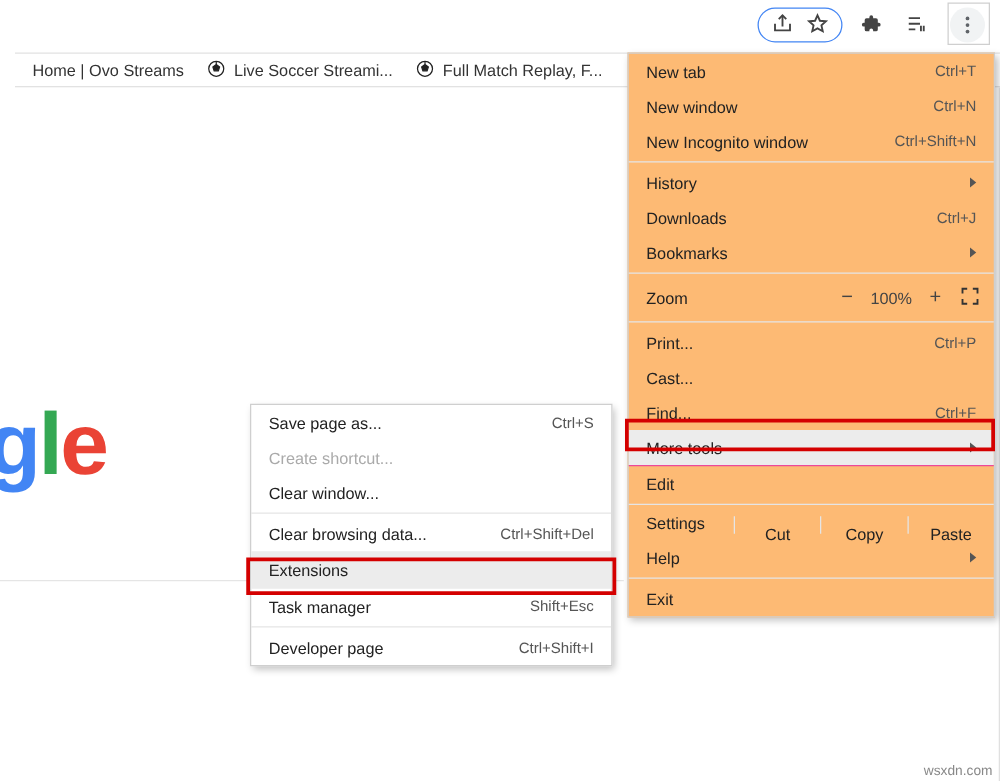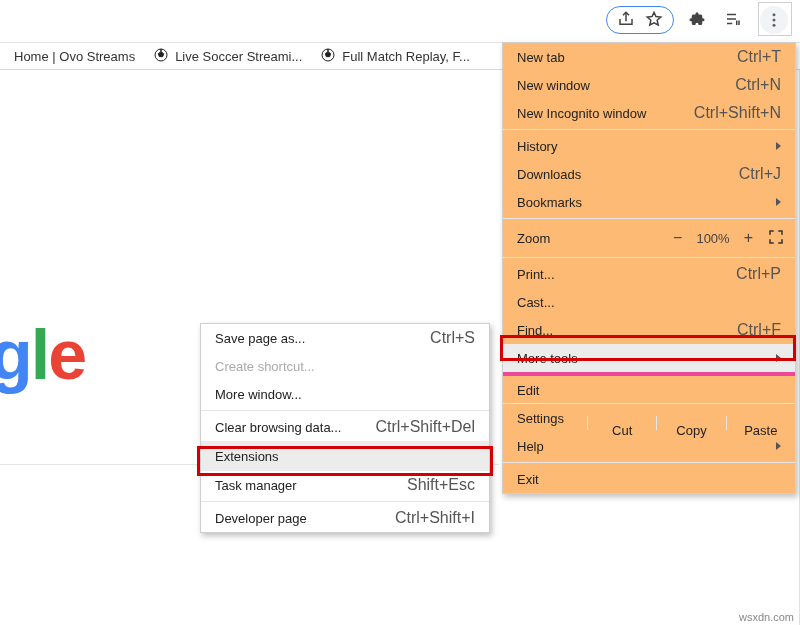--- a/index.html
+++ b/index.html
@@ -31,21 +31,21 @@
     width: 28px; height: 28px; border-radius: 50%;
     display: flex; align-items: center; justify-content: center;
     background: #f1f3f4;
   }
   .kebab-highlight {
     position: absolute; top: 2px; right: 8px; width: 34px; height: 34px;
     border: 1px solid #cfcfcf; pointer-events: none;
   }
   
   .bookmarks {
-    position: absolute; top: 42px; left: 0; right: 0; height: 28px;
+    position: absolute; top: 42px; left: 12px; right: 0; height: 28px;
     border-top: 1px solid #e2e2e2;
     border-bottom: 1px solid #d9d9d9;
     display: flex; align-items: center; gap: 18px;
     padding-left: 14px;
     font-size: 13px;
     color: #333;
     background: #fff;
   }
   .bookmarks .bm { display: flex; align-items: center; gap: 6px; }
   .bookmarks .soccer-icon svg { width: 16px; height: 16px; }
@@ -74,37 +74,37 @@
     box-shadow: 2px 3px 6px rgba(0,0,0,.25);
     font-size: 13px; color: #222;
     z-index: 10;
   }
   .menu-row {
     display: flex; align-items: center; justify-content: space-between;
     padding: 6px 14px; height: 28px;
   }
   .menu-row.tall { height: 30px; }
   .menu-row:hover, .menu-row.hover { background: #ececec; }
-  .shortcut { color: #555; font-size: 16px; }
+  .shortcut { color: #555; font-size: 12px; }
   .menu-sep { height: 1px; background: #e5e5e5; margin: 2px 0; }
   .submenu-arrow {
     width: 0; height: 0; border-top: 4px solid transparent;
     border-bottom: 4px solid transparent; border-left: 5px solid #555;
     margin-left: auto;
   }
   .zoom-row {
     display: flex; align-items: center; padding: 4px 10px 4px 14px; height: 34px;
   }
   .zoom-row .lbl { flex: 1; }
   .zoom-controls { display:flex; align-items:center; gap: 14px; color:#444; }
   .zoom-controls .btn { cursor:pointer; font-size: 16px; }
   .fullscreen-icon svg { width: 18px; height: 18px; }
   .edit-row {
     display:flex; align-items:stretch; height: 32px;
-    border-top:4px solid #ec4899; border-bottom:1px solid #e5e5e5;
+    border-top:1px solid #ec4899; border-bottom:1px solid #e5e5e5;
   }
   .edit-row .lbl { padding: 7px 14px; flex: 0 0 84px; }
   .edit-row .cell {
     flex:1; text-align:center; padding:7px 0;
     border-left:1px solid #e5e5e5;
     margin-top:40px;
   }
   .highlight-red {
     position: absolute; border: 3px solid #d40000; pointer-events: none; z-index: 30;
   }
@@ -283,21 +283,21 @@
 
 <div class="submenu">
   <div class="menu-row">
     <span>Save page as...</span>
     <span class="shortcut">Ctrl+S</span>
   </div>
   <div class="menu-row disabled">
     <span>Create shortcut...</span>
   </div>
   <div class="menu-row">
-    <span>More window...</span>
+    <span>Clear window...</span>
   </div>
   <div class="menu-sep"></div>
   <div class="menu-row">
     <span>Clear browsing data...</span>
     <span class="shortcut">Ctrl+Shift+Del</span>
   </div>
   <div class="menu-row hover tall">
     <span>Extensions</span>
   </div>
   <div class="menu-row">

